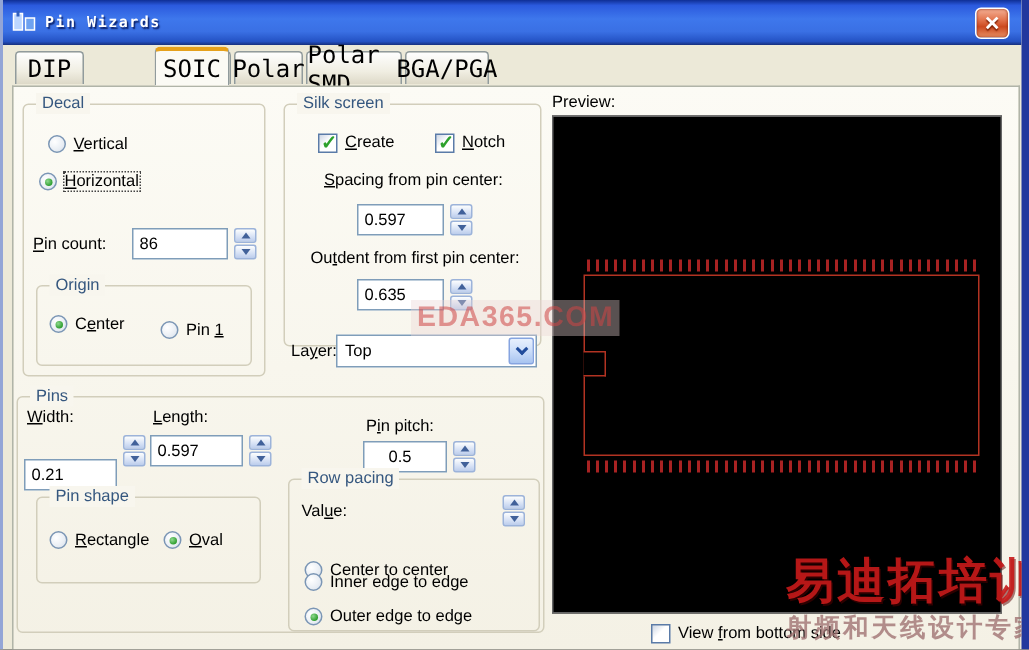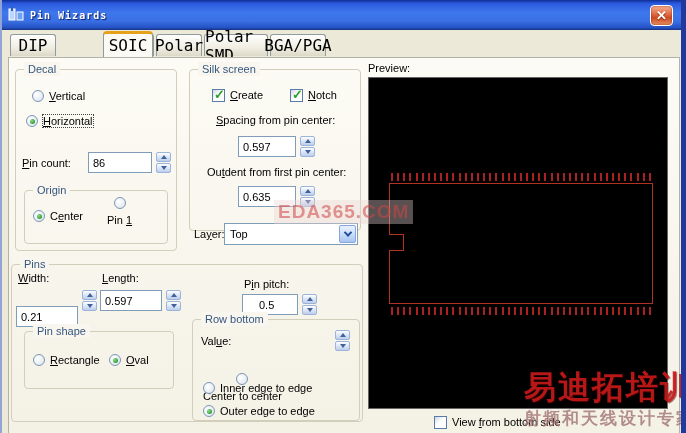--- a/index.html
+++ b/index.html
@@ -167,21 +167,21 @@
             <i class="tri-dn"></i>
           </span>
       </span>
 
       <div class="group" style="left:8px;top:120px;width:144px;height:54px;">
         <span class="glabel">Origin</span>
         <div class="radio-row" style="left:8px;top:18px;">
           <span class="radio selected"></span>
           <span class="rlabel">C<u>e</u>nter</span>
         </div>
-        <div class="radio-row" style="left:82px;top:6px;flex-direction:column;">
+        <div class="radio-row" style="left:82px;top:22px;">
           <span class="radio"></span>
           <span class="rlabel">Pin <u>1</u></span>
         </div>
       </div>
     </div>
 
     <div class="group" style="left:180px;top:11px;width:172px;height:162px;">
       <span class="glabel">Silk screen</span>
       <div class="check-row" style="left:22px;top:18px;">
         <span class="checkbox">
@@ -263,31 +263,31 @@
           <span class="radio"></span>
           <span class="rlabel"><u>R</u>ectangle</span>
         </div>
         <div class="radio-row" style="left:84px;top:21px;">
           <span class="radio selected"></span>
           <span class="rlabel"><u>O</u>val</span>
         </div>
       </div>
 
       <div class="group" style="left:180px;top:54px;width:168px;height:102px;">
-        <span class="glabel">Row bottom</span>
+        <span class="glabel">Row pacing</span>
         <span class="flabel" style="left:8px;top:15px;">Val<u>u</u>e:</span>
         <span class="spin" style="left:142px;top:10px;">
           <span class="sbtn">
               <i class="tri-up"></i>
             </span>
           <span class="sbtn">
               <i class="tri-dn"></i>
             </span>
         </span>
-        <div class="radio-row" style="left:10px;top:53px;flex-direction:column;">
+        <div class="radio-row" style="left:10px;top:53px;">
           <span class="radio"></span>
           <span class="rlabel">Center to center</span>
         </div>
         <div class="radio-row" style="left:10px;top:61px;">
           <span class="radio"></span>
           <span class="rlabel">Inner edge to edge</span>
         </div>
         <div class="radio-row" style="left:10px;top:84px;">
           <span class="radio selected"></span>
           <span class="rlabel">Outer edge to edge</span>

